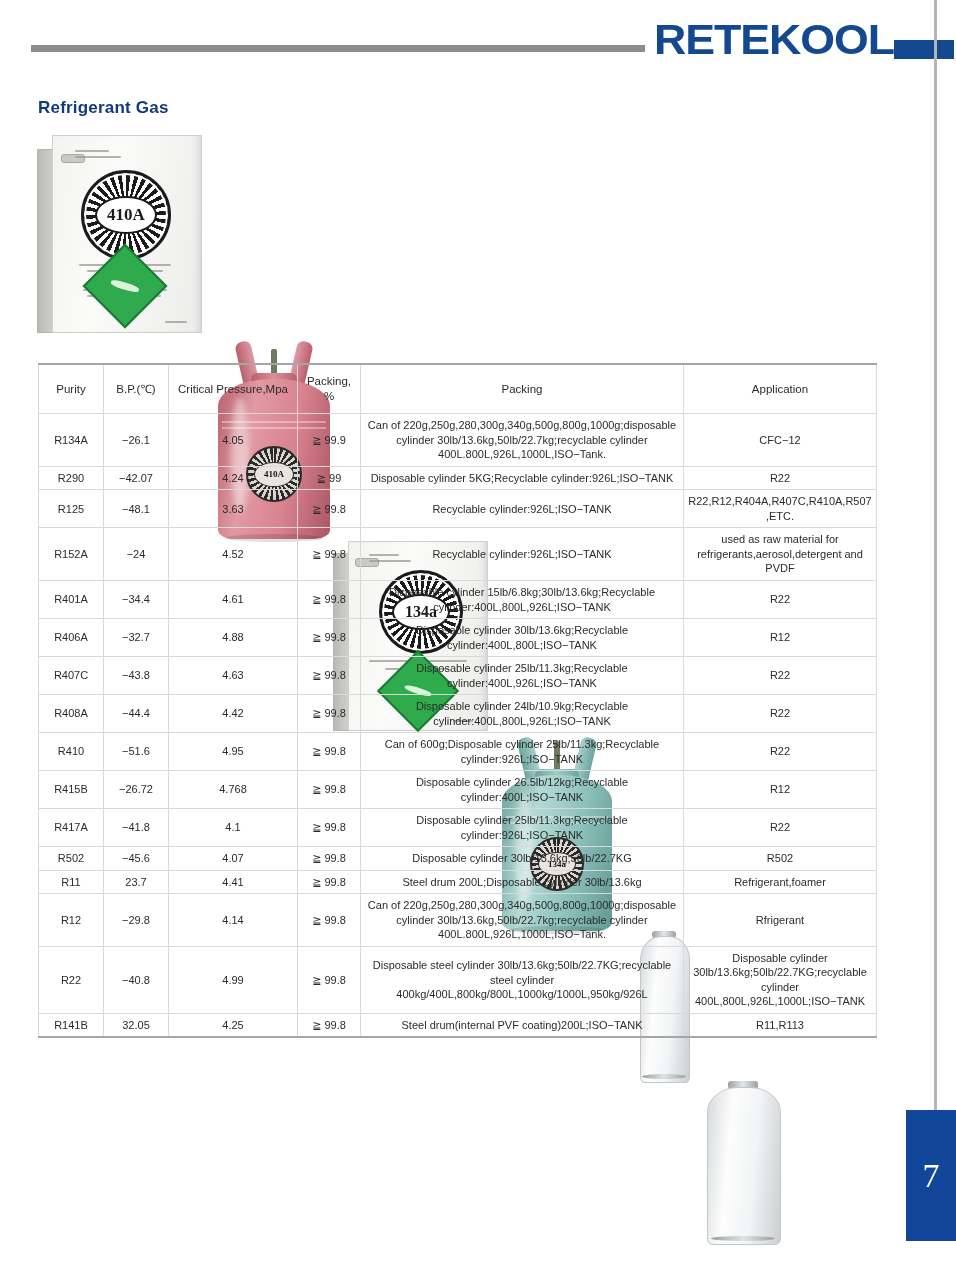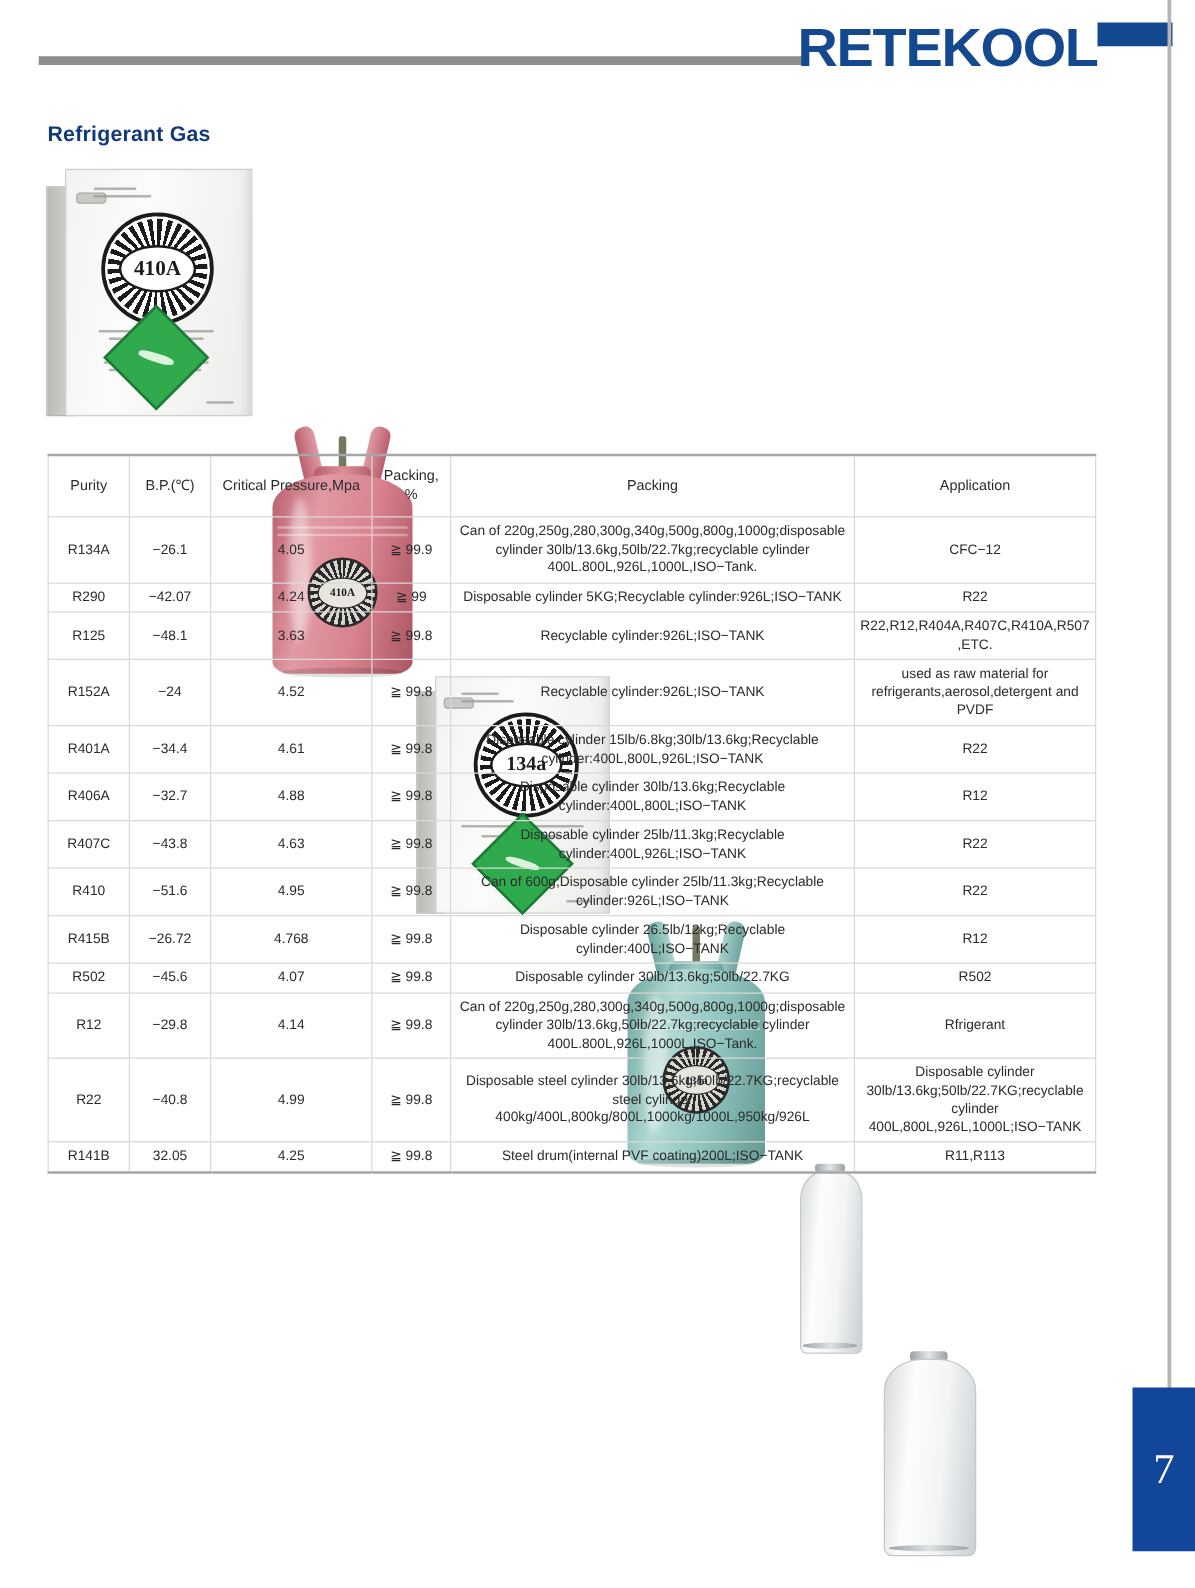--- a/index.html
+++ b/index.html
@@ -12,22 +12,22 @@
     overflow:hidden;
   }
 
   
   .header{position:absolute;left:0;top:0;width:956px;height:90px;}
   .rule{
     position:absolute;left:31px;top:45px;width:614px;height:7px;
     background:#8c8c8c;
   }
   .logo{
-    position:absolute;right:18px;top:18px;
-    display:flex;align-items:flex-start;gap:9px;
+    position:absolute;right:2px;top:18px;
+    display:flex;align-items:flex-end;gap:9px;
   }
   .logo-text{
     font-family:"Liberation Sans", sans-serif;
     font-weight:bold;
     font-size:43px;
     line-height:43px;
     letter-spacing:-1px;
     color:#14498f;
     transform:scaleX(1.04);
     transform-origin:left center;
@@ -371,42 +371,66 @@
         </tr>
         <tr>
           <td>R407C</td>
           <td>−43.8</td>
           <td>4.63</td>
           <td>≧ 99.8</td>
           <td>Disposable cylinder 25lb/11.3kg;Recyclable cylinder:400L,926L;ISO−TANK</td>
           <td>R22</td>
         </tr>
         <tr>
+          <td>R408A</td>
+          <td>−44.4</td>
+          <td>4.42</td>
+          <td>≧ 99.8</td>
+          <td>Disposable cylinder 24lb/10.9kg;Recyclable cylinder:400L,800L,926L;ISO−TANK</td>
+          <td>R22</td>
+        </tr>
+        <tr>
           <td>R410</td>
           <td>−51.6</td>
           <td>4.95</td>
           <td>≧ 99.8</td>
           <td>Can of 600g;Disposable cylinder 25lb/11.3kg;Recyclable cylinder:926L;ISO−TANK</td>
           <td>R22</td>
         </tr>
         <tr>
           <td>R415B</td>
           <td>−26.72</td>
           <td>4.768</td>
           <td>≧ 99.8</td>
           <td>Disposable cylinder 26.5lb/12kg;Recyclable cylinder:400L;ISO−TANK</td>
           <td>R12</td>
         </tr>
         <tr>
+          <td>R417A</td>
+          <td>−41.8</td>
+          <td>4.1</td>
+          <td>≧ 99.8</td>
+          <td>Disposable cylinder 25lb/11.3kg;Recyclable cylinder:926L;ISO−TANK</td>
+          <td>R22</td>
+        </tr>
+        <tr>
           <td>R502</td>
           <td>−45.6</td>
           <td>4.07</td>
           <td>≧ 99.8</td>
           <td>Disposable cylinder 30lb/13.6kg;50lb/22.7KG</td>
           <td>R502</td>
+        </tr>
+        <tr>
+          <td>R11</td>
+          <td>23.7</td>
+          <td>4.41</td>
+          <td>≧ 99.8</td>
+          <td>Steel drum 200L;Disposable cylinder 30lb/13.6kg</td>
+          <td>Refrigerant,foamer</td>
         </tr>
         <tr>
           <td>R12</td>
           <td>−29.8</td>
           <td>4.14</td>
           <td>≧ 99.8</td>
           <td>Can of 220g,250g,280,300g,340g,500g,800g,1000g;disposable cylinder 30lb/13.6kg,50lb/22.7kg;recyclable cylinder 400L.800L,926L,1000L,ISO−Tank.</td>
           <td>Rfrigerant</td>
         </tr>
         <tr>

